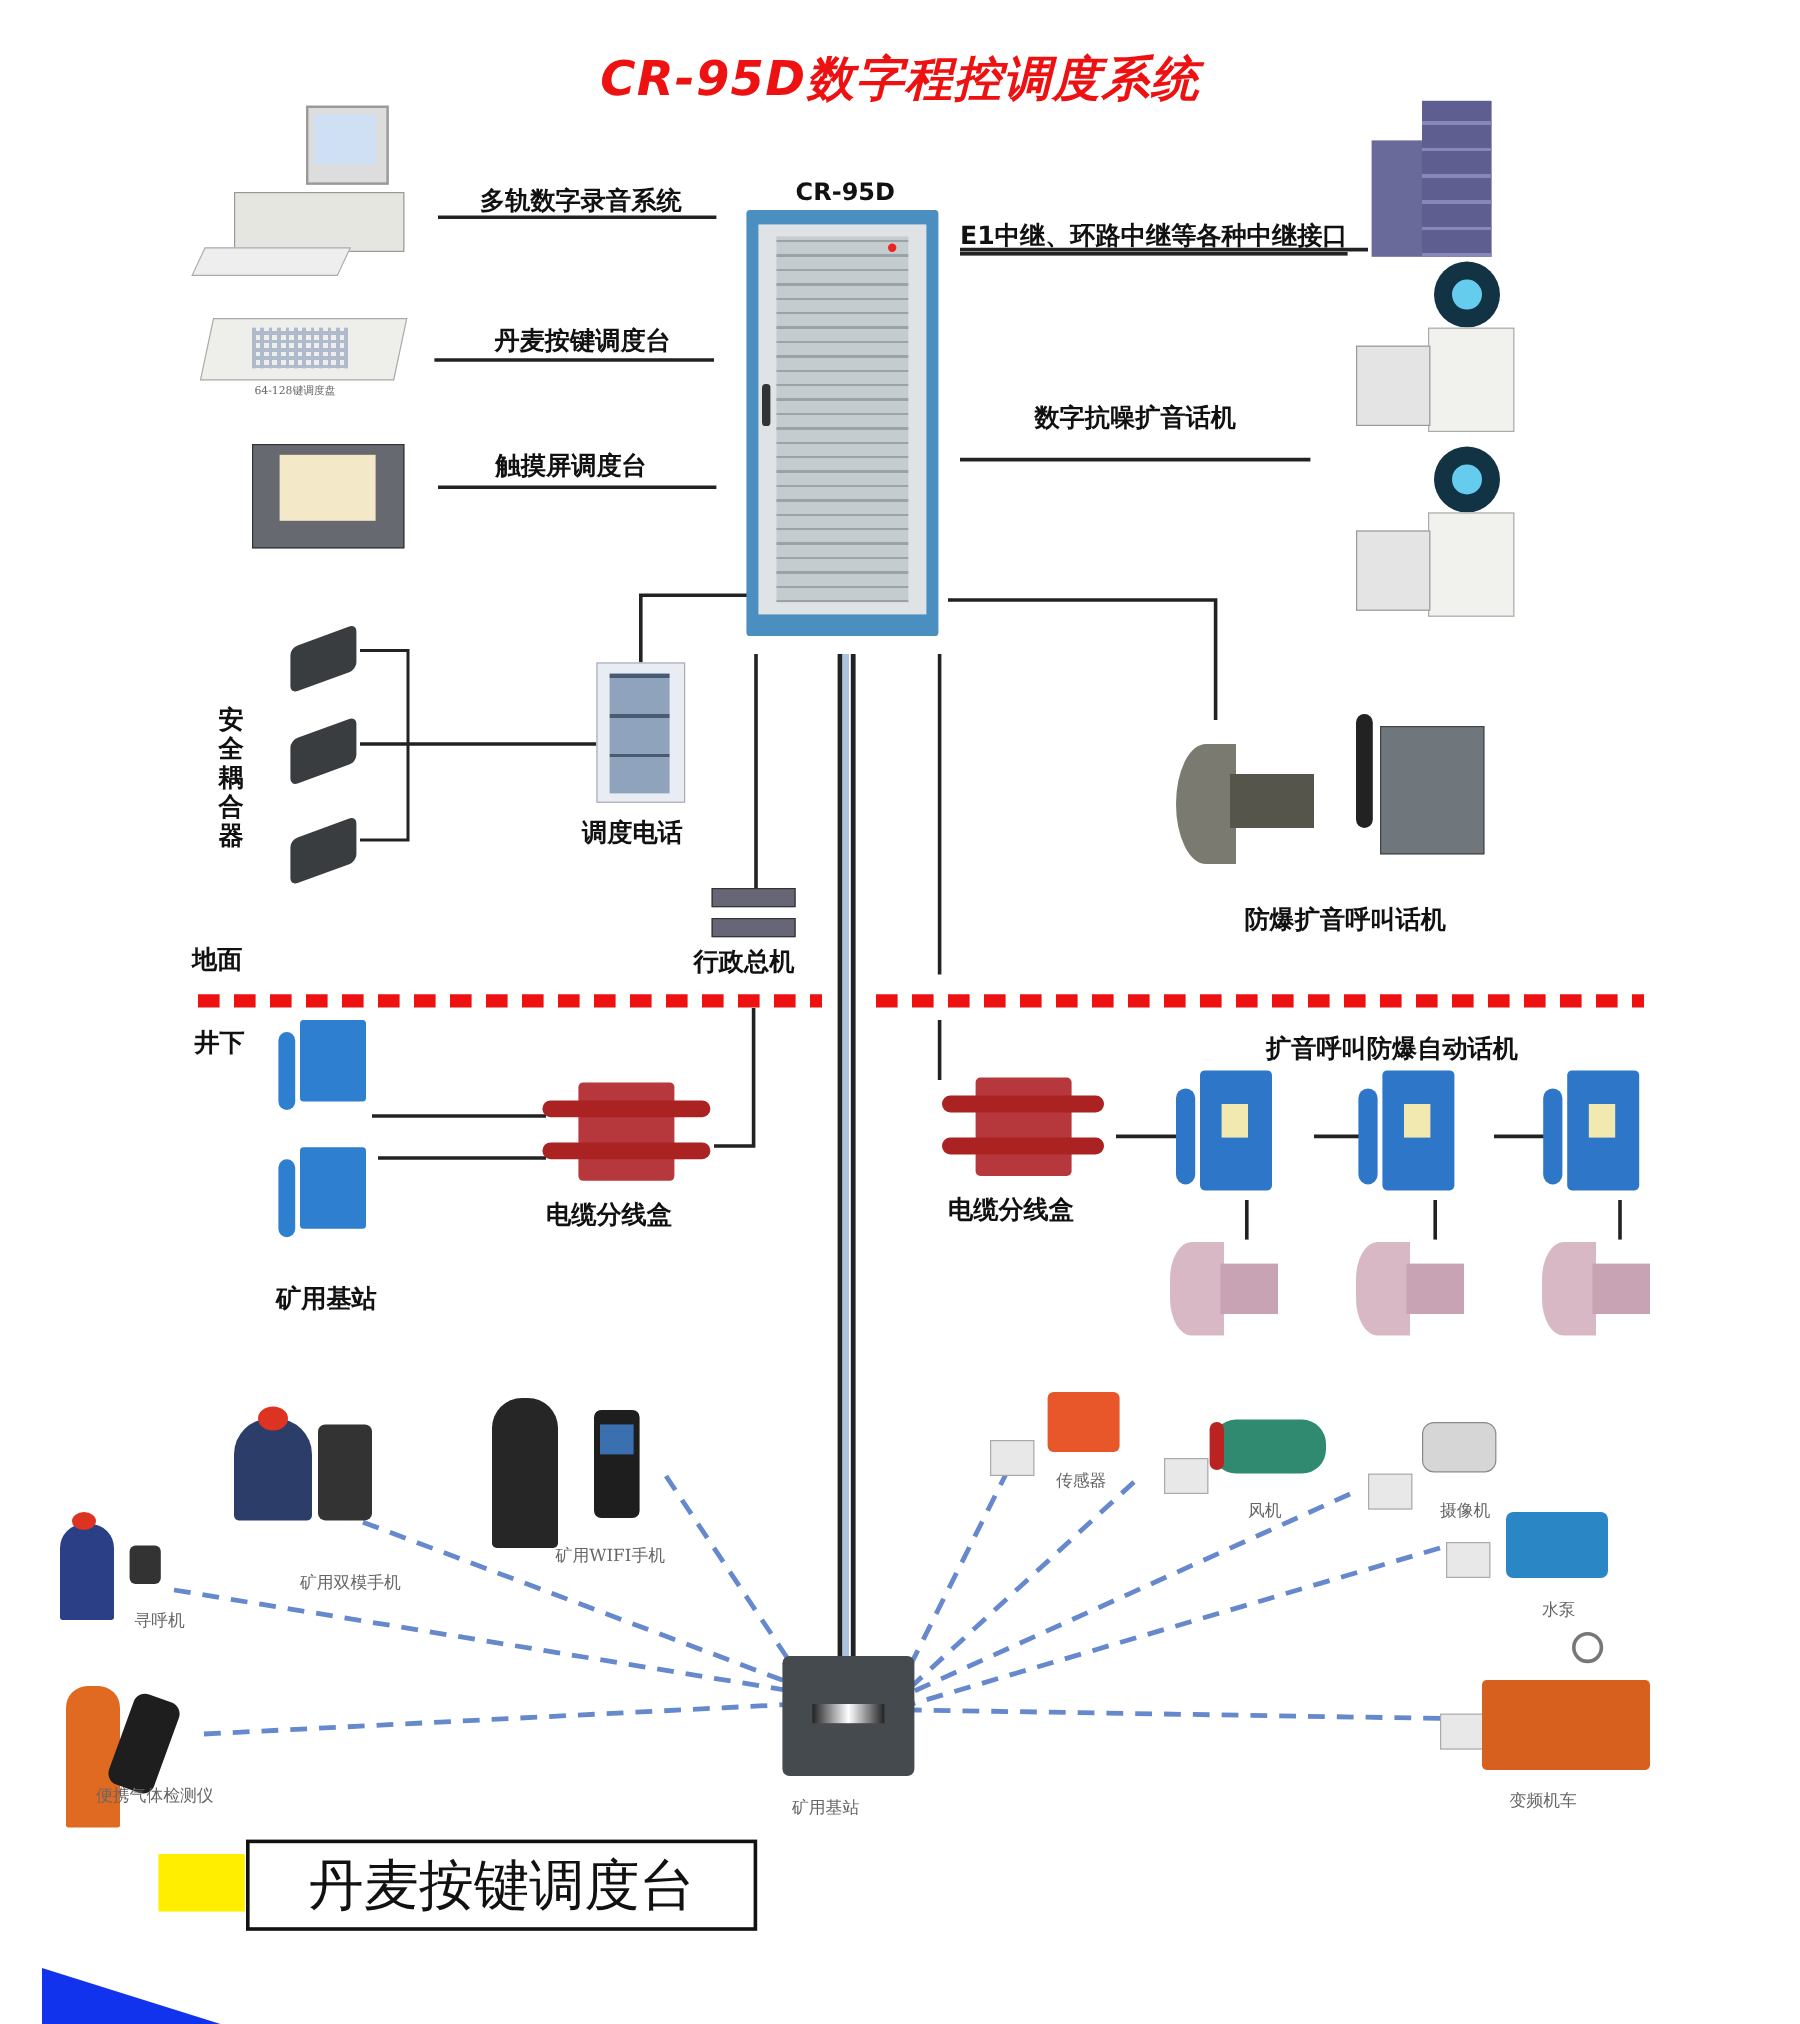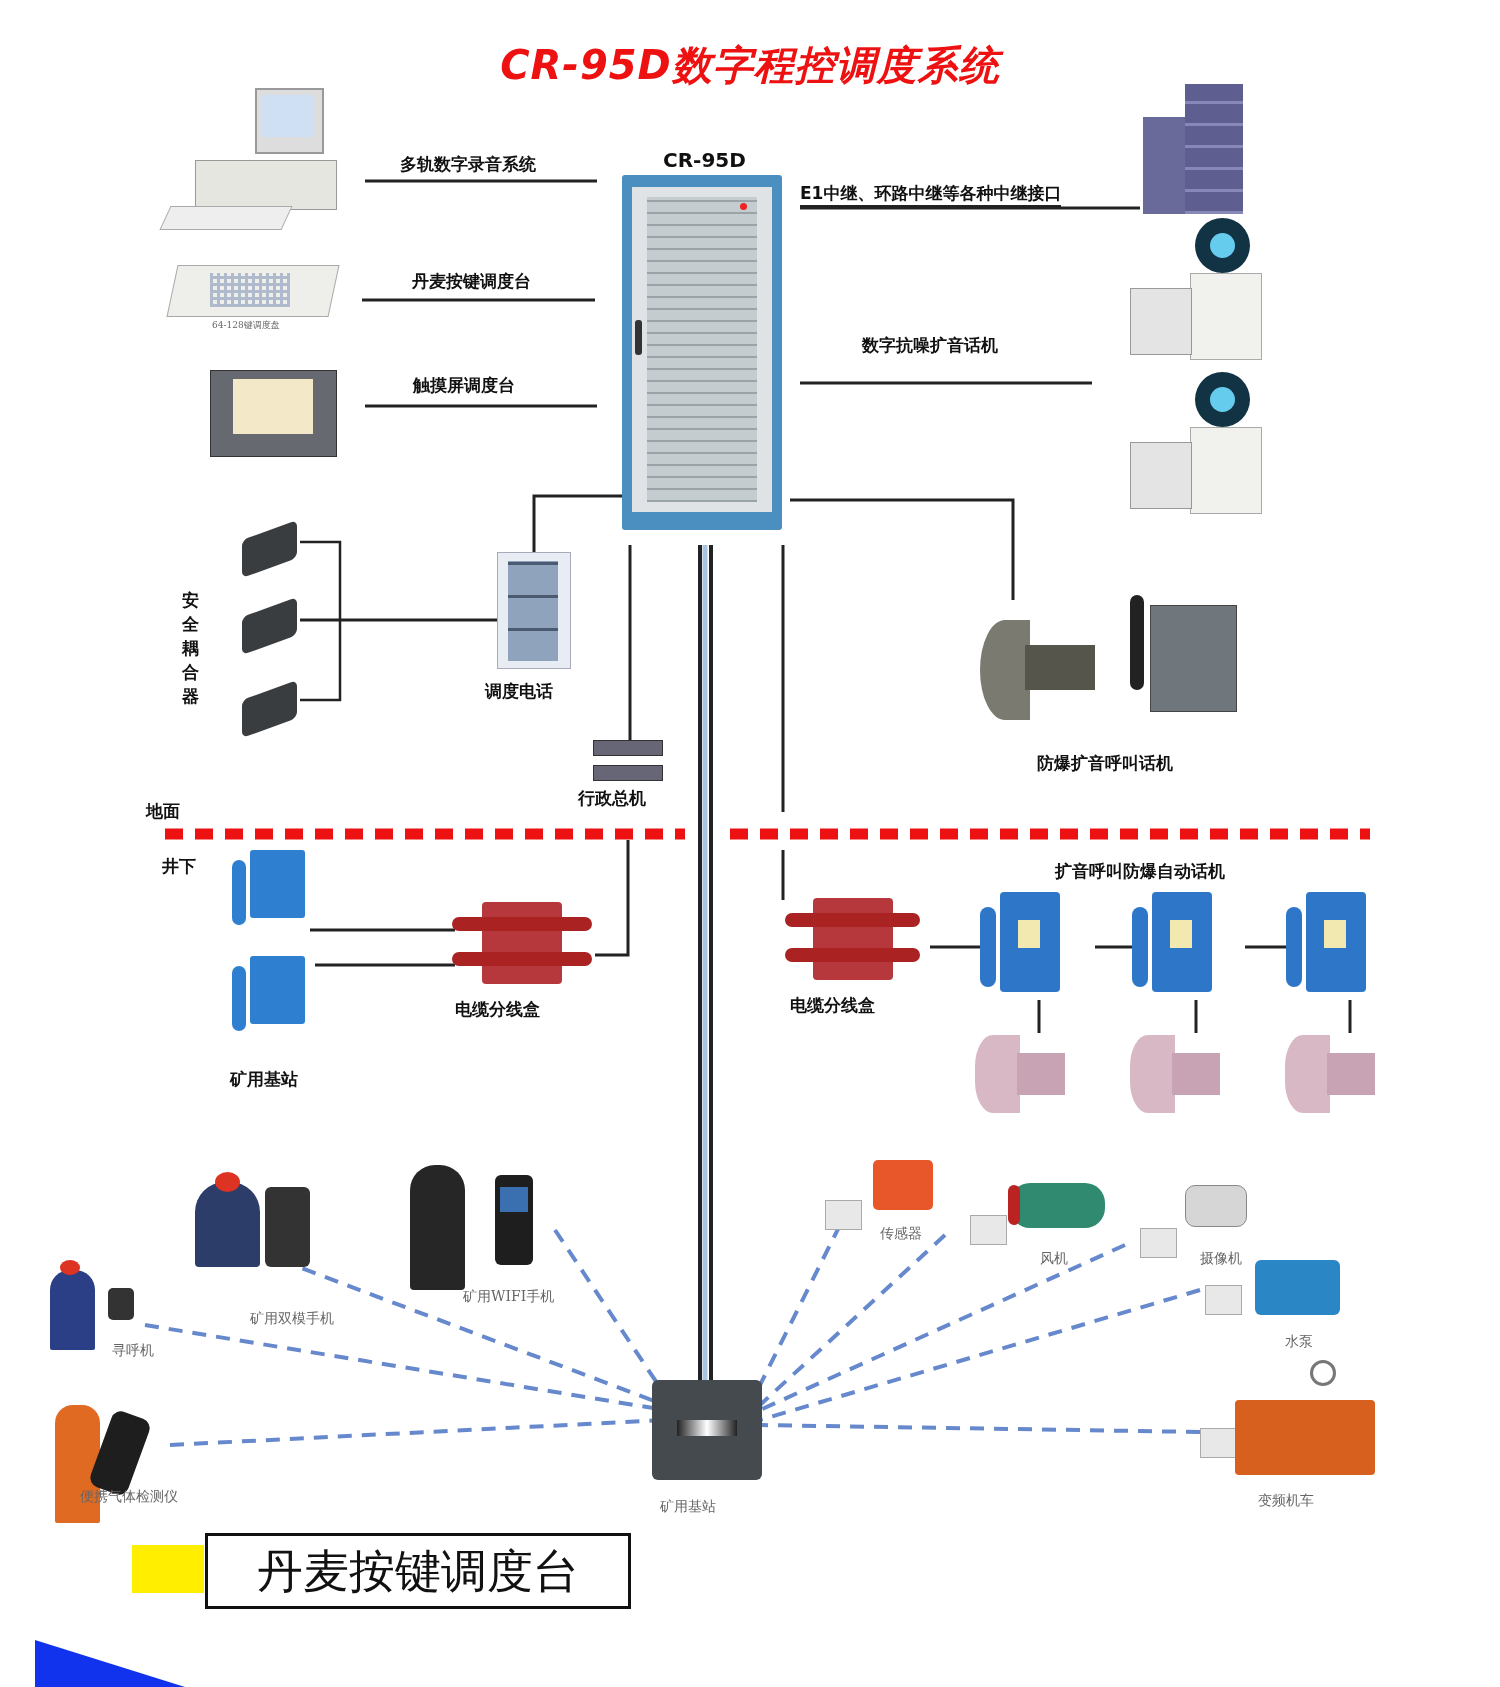--- a/index.html
+++ b/index.html
@@ -1,21 +1,21 @@
 <!DOCTYPE html>
 <html><head>
 <meta charset="utf-8">
 <style>
   html, body { margin:0; padding:0; background:#ffffff; }
   body { width:1500px; height:1687px; position:relative; overflow:hidden;
          font-family:"DejaVu Sans", "Liberation Sans", sans-serif; color:#111; }
   .abs { position:absolute; }
   .title { left:0; width:1500px; top:38px; text-align:center; color:#ee1111;
            font-size:40px; font-weight:bold; font-style:italic; letter-spacing:1px; }
-  .lbl { font-weight:bold; font-size:17px; color:#111; white-space:nowrap; }
+  .lbl { font-weight:bold; font-size:21px; color:#111; white-space:nowrap; }
   .lbl-sm { font-size:14px; color:#666; white-space:nowrap; font-family:"DejaVu Serif", serif; }
   .uline { border-bottom:3px solid #222; }
   .device { position:absolute; }
   svg { position:absolute; left:0; top:0; overflow:visible; }
   .bottom-box { left:205px; top:1533px; width:420px; height:70px; border:3px solid #111;
                 font-family:"DejaVu Serif", serif; font-size:46px; text-align:center; line-height:70px; }
   .yellow { left:132px; top:1545px; width:72px; height:48px; background:#ffee00; }
   .blue-tri { left:35px; top:1640px; width:0; height:0; border-left:150px solid #1133ee;
               border-top:47px solid transparent; }
 </style>
@@ -148,21 +148,21 @@
   <div style="position:absolute;left:10px;top:8px;width:50px;height:100px;background:repeating-linear-gradient(0deg,#8fa3bd 0 30px,#4a5a70 30px 33px);"></div>
 </div>
 <div class="abs lbl" style="left:485px;top:680px;">调度电话</div>
 
 <div class="device" style="left:593px;top:740px;width:70px;height:42px;">
   <div style="position:absolute;left:0;top:0;width:68px;height:14px;background:#667;border:1px solid #333;"></div>
   <div style="position:absolute;left:0;top:25px;width:68px;height:14px;background:#667;border:1px solid #333;"></div>
 </div>
 <div class="abs lbl" style="left:578px;top:787px;">行政总机</div>
 
-<div class="abs lbl" style="left:146px;top:786px;margin-top:14px;">地面</div>
+<div class="abs lbl" style="left:160px;top:786px;">地面</div>
 <div class="abs lbl" style="left:162px;top:855px;">井下</div>
 
 <div class="device" style="left:228px;top:850px;width:80px;height:100px;">
   <div style="position:absolute;left:22px;top:0;width:55px;height:68px;background:#2f7fd0;border-radius:3px;"></div>
   <div style="position:absolute;left:4px;top:10px;width:14px;height:65px;background:#2f7fd0;border-radius:7px;"></div>
 </div>
 <div class="device" style="left:228px;top:956px;width:80px;height:100px;">
   <div style="position:absolute;left:22px;top:0;width:55px;height:68px;background:#2f7fd0;border-radius:3px;"></div>
   <div style="position:absolute;left:4px;top:10px;width:14px;height:65px;background:#2f7fd0;border-radius:7px;"></div>
 </div>

